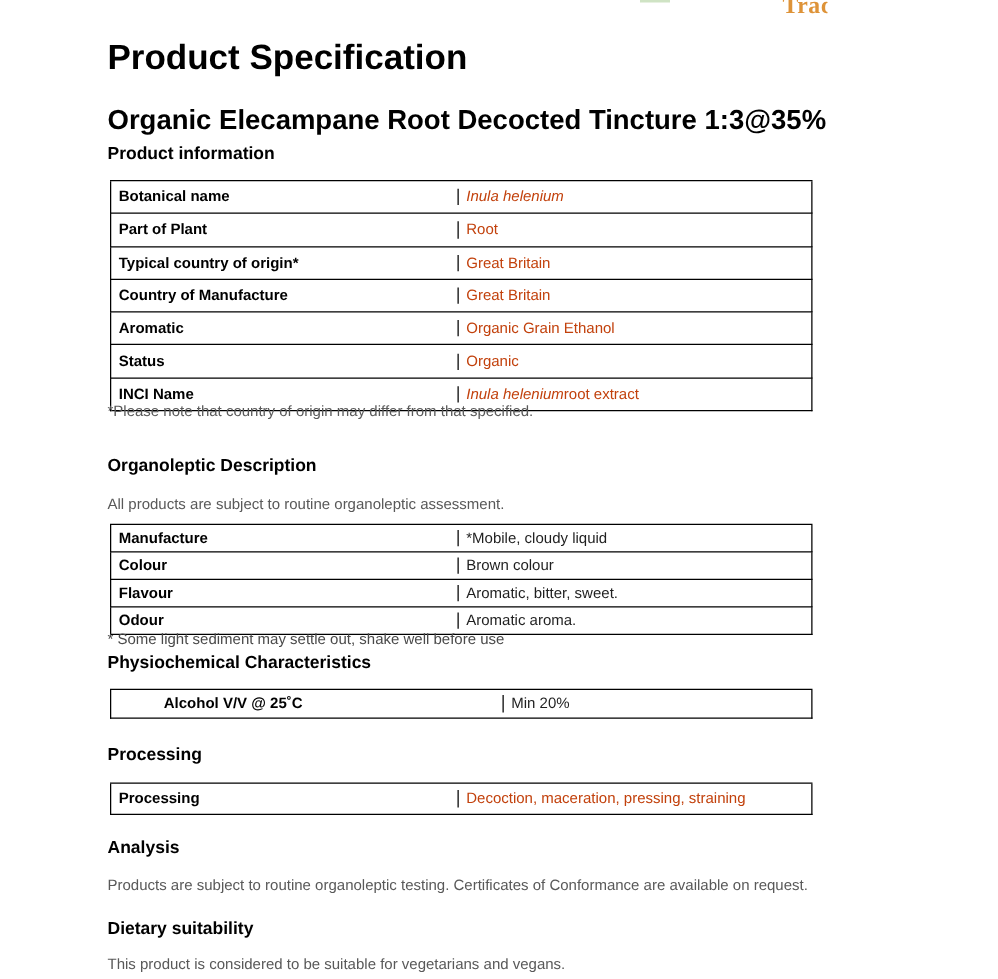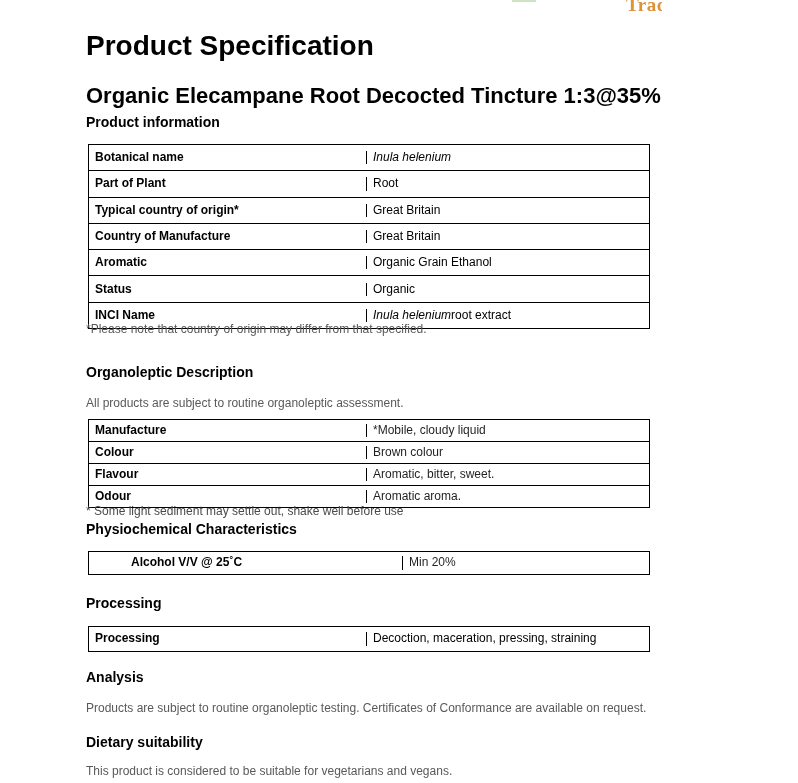--- a/index.html
+++ b/index.html
@@ -25,21 +25,21 @@
   .para{position:absolute;left:86px;font-size:12px;color:#595959;}
   .tbl{position:absolute;left:88px;width:562px;border-top:1px solid #000;}
   .trow{display:flex;border:1px solid #000;border-top:none;align-items:center;}
   .tcell{display:flex;align-items:center;font-size:12px;line-height:1.1;}
   .tlabel{width:271px;border-right:1px solid #000;padding-left:6px;font-weight:700;color:#000;}
   .tvalue{flex:1;padding-left:6px;}
   .tbl-info .trow{height:25.3px;}
   .tbl-org  .trow{height:21px;}
   .tbl-phys .trow{height:22px;padding-left:36px;}
   .tbl-proc .trow{height:24px;}
-  .tbl-info .tvalue,.tbl-proc .tvalue{color:#000000;}
+  .tbl-info .tvalue,.tbl-proc .tvalue{color:#c2410c;}
   .tbl-org .tvalue,.tbl-phys .tvalue{color:#1f1f1f;}
   .it{font-style:italic;}
   .pos-h-info{top:114px;} .pos-t-info{top:144px;} .pos-fn1{top:322px;}
   .pos-h-org{top:364px;}  .pos-p-org{top:396px;}  .pos-t-org{top:419px;} .pos-fn2{top:504px;color:#4a4a4a;}
   .pos-h-phys{top:521px;} .pos-t-phys{top:551px;}
   .pos-h-proc{top:595px;} .pos-t-proc{top:626px;}
   .pos-h-ana{top:669px;}  .pos-p-ana{top:701px;}
   .pos-h-diet{top:734px;} .pos-p-diet{top:764px;}
 </style>
 </head>

